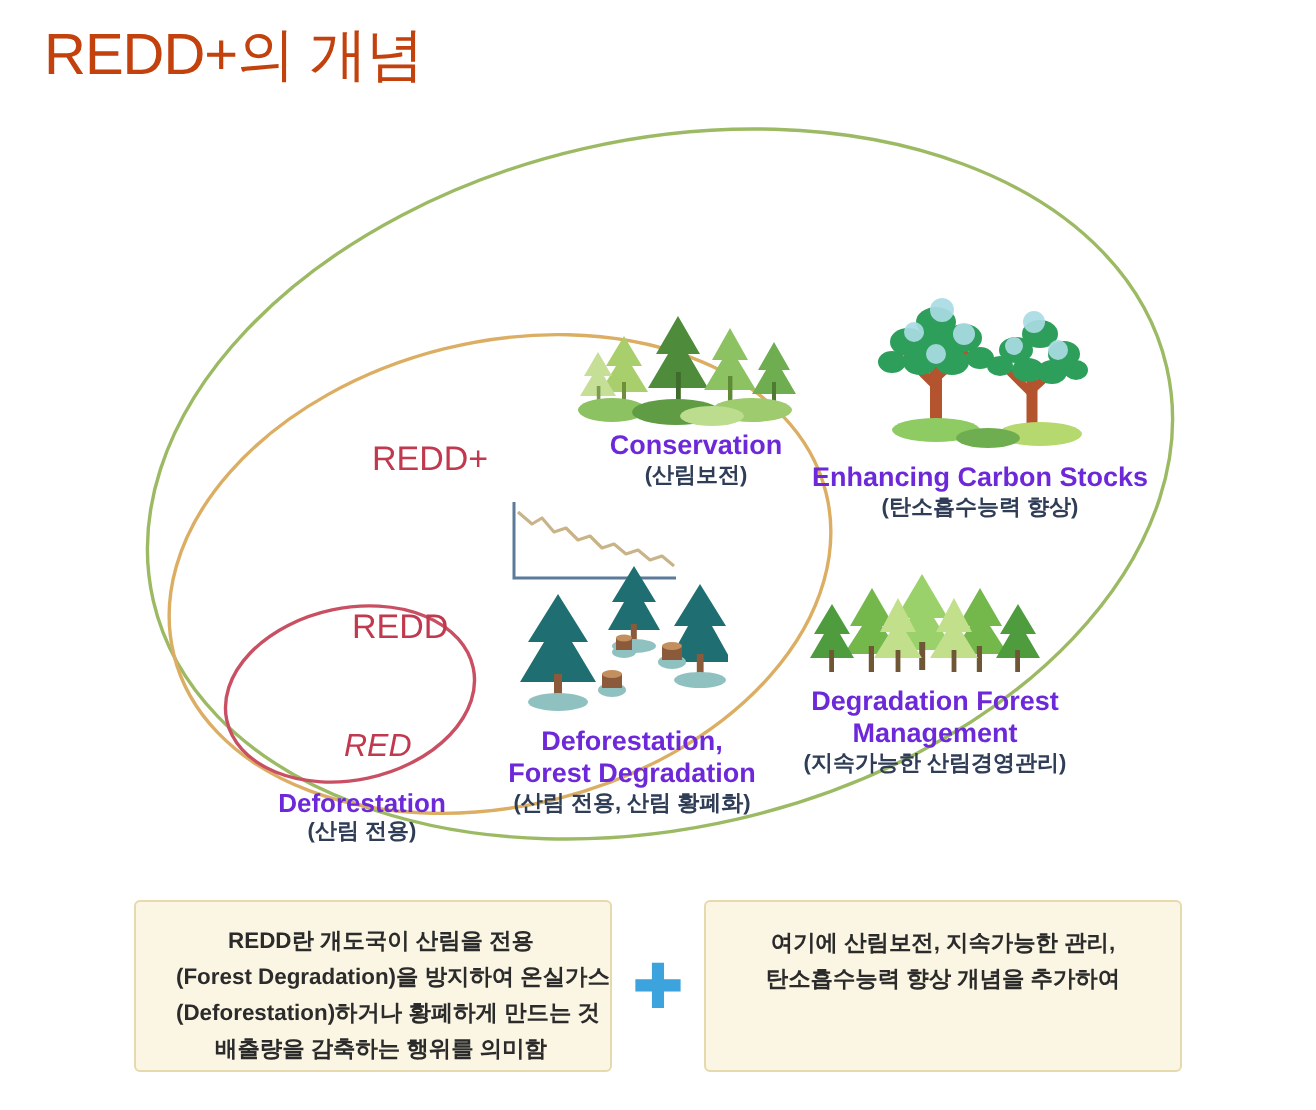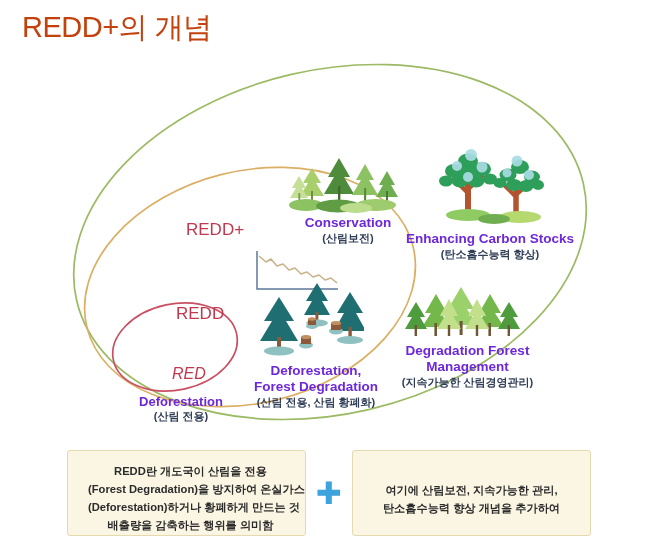--- a/index.html
+++ b/index.html
@@ -138,21 +138,21 @@
     border-radius: 3px;
     padding: 11px 12px 12px 12px;
     box-sizing: border-box;
     text-align: center;
     color: #2b2b2b;
     font-size: 11.2px;
     font-weight: 700;
     line-height: 1.62;
   }
   #note-left  { width: 239px; height: 86px; padding-left: 20px; }
-  #note-right { width: 239px; height: 86px; padding-top: 30px; }
+  #note-right { width: 239px; height: 86px; padding-top: 12px; }
   .note-line { display: block; white-space: nowrap; }
 
   #plus-connector {
     width: 28px;
     height: 86px;
     display: flex;
     align-items: center;
     justify-content: center;
     color: #3da3dd;
     font-size: 31px;

